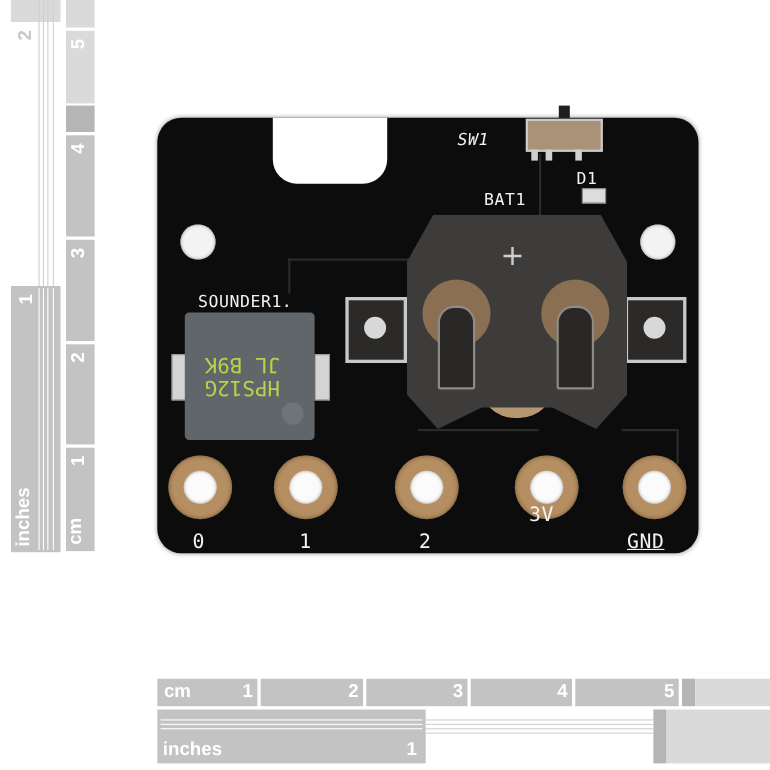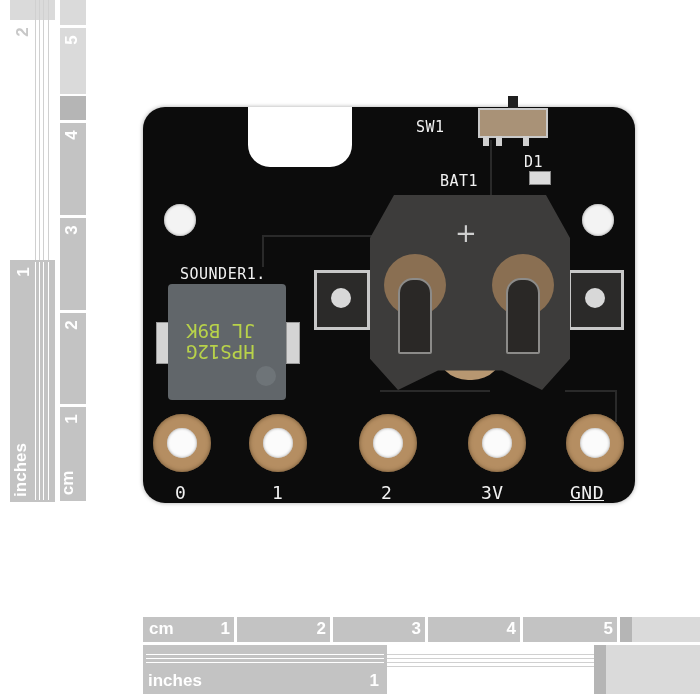--- a/index.html
+++ b/index.html
@@ -124,21 +124,21 @@
 <div class="trace" style="left:490px;top:140px;width:2px;height:60px;border-left-width:2px;"></div>
 
 <div class="hole" style="left:164px;top:204px;"></div>
 <div class="hole" style="left:582px;top:204px;"></div>
 
 <div class="swknob"></div>
 <div class="sw"></div>
 <div class="swleg" style="left:483px;top:136px;"></div>
 <div class="swleg" style="left:496px;top:136px;"></div>
 <div class="swleg" style="left:523px;top:136px;"></div>
-<div class="silk" style="left:416px;top:118px;font-size:15px;">SW1</div>
+<div class="silk" style="left:416px;top:118px;font-size:15px;font-style:italic;">SW1</div>
 
 <div class="silk" style="left:524px;top:153px;font-size:15px;">D1</div>
 <div class="led"></div>
 
 <div class="silk" style="left:440px;top:172px;font-size:15px;">BAT1</div>
 <div class="lug" style="left:314px;top:270px;">
     <div class="dot"></div>
   </div>
 <div class="lug" style="left:568px;top:270px;">
     <div class="dot"></div>
@@ -171,14 +171,14 @@
 <div class="pad" style="left:468px;top:414px;">
     <div class="in"></div>
   </div>
 <div class="pad" style="left:566px;top:414px;">
     <div class="in"></div>
   </div>
 
 <div class="silk" style="left:175px;top:482px;font-size:18px;">0</div>
 <div class="silk" style="left:272px;top:482px;font-size:18px;">1</div>
 <div class="silk" style="left:381px;top:482px;font-size:18px;">2</div>
-<div class="silk" style="left:481px;top:482px;font-size:18px;">3V</div>
+<div class="silk" style="left:481px;top:458px;font-size:18px;">3V</div>
 <div class="silk" style="left:570px;top:482px;font-size:18px;text-decoration:underline;">GND</div>
 
 </body></html>

